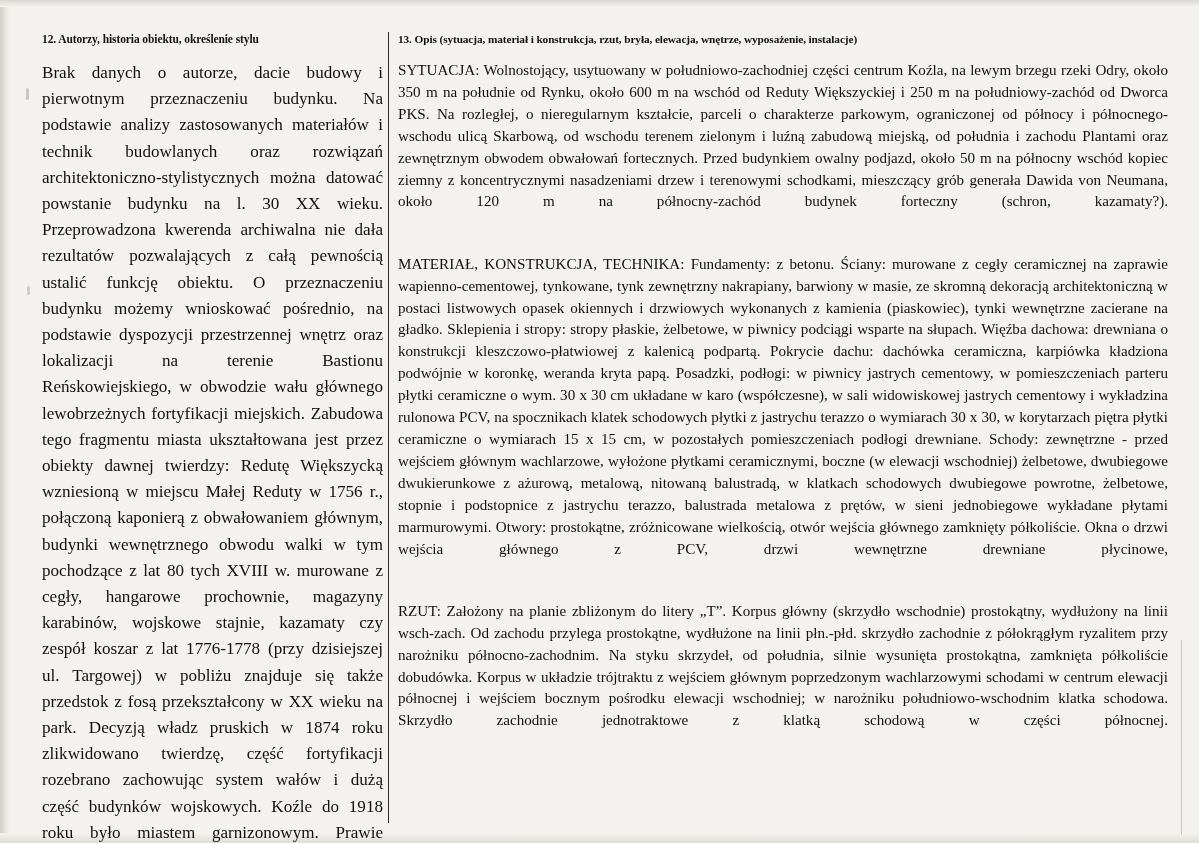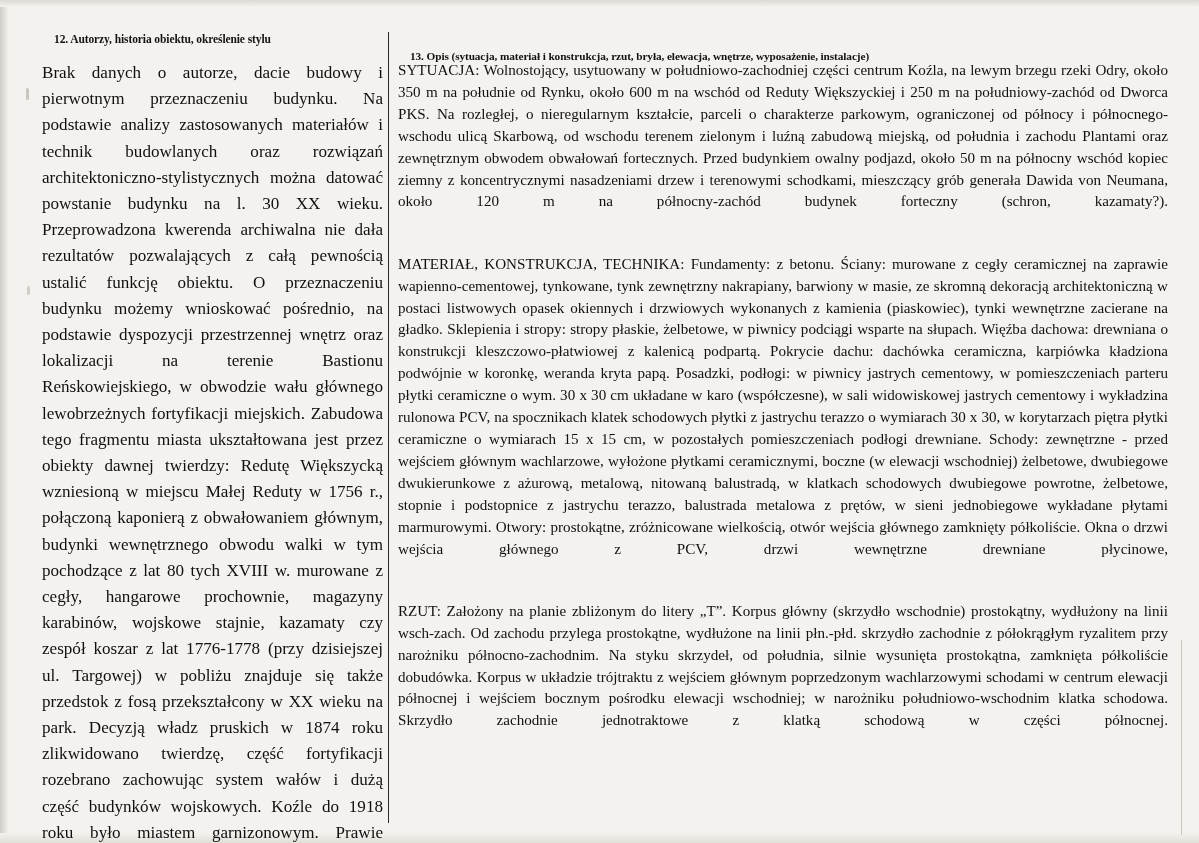--- a/index.html
+++ b/index.html
@@ -81,24 +81,23 @@
     height: 22px;
   }
   .hdr {
     position: absolute;
     font-family: "Liberation Serif", serif;
     font-weight: bold;
     font-size: 11.5px;
     letter-spacing: -0.1px;
     color: #15120f;
     white-space: nowrap;
-    margin-left: 12px;
   }
   .hdr-left  { left: 42px; top: 0; }
-  .hdr-right { left: 398px; top: 17px; font-size: 11.3px; }
+  .hdr-right { left: 398px; top: 0; font-size: 11.3px; }
 
   
   .divider {
     position: absolute;
     left: 388px;
     top: 32px;
     width: 1px;
     height: 791px;
     background: #2b2927;
   }

